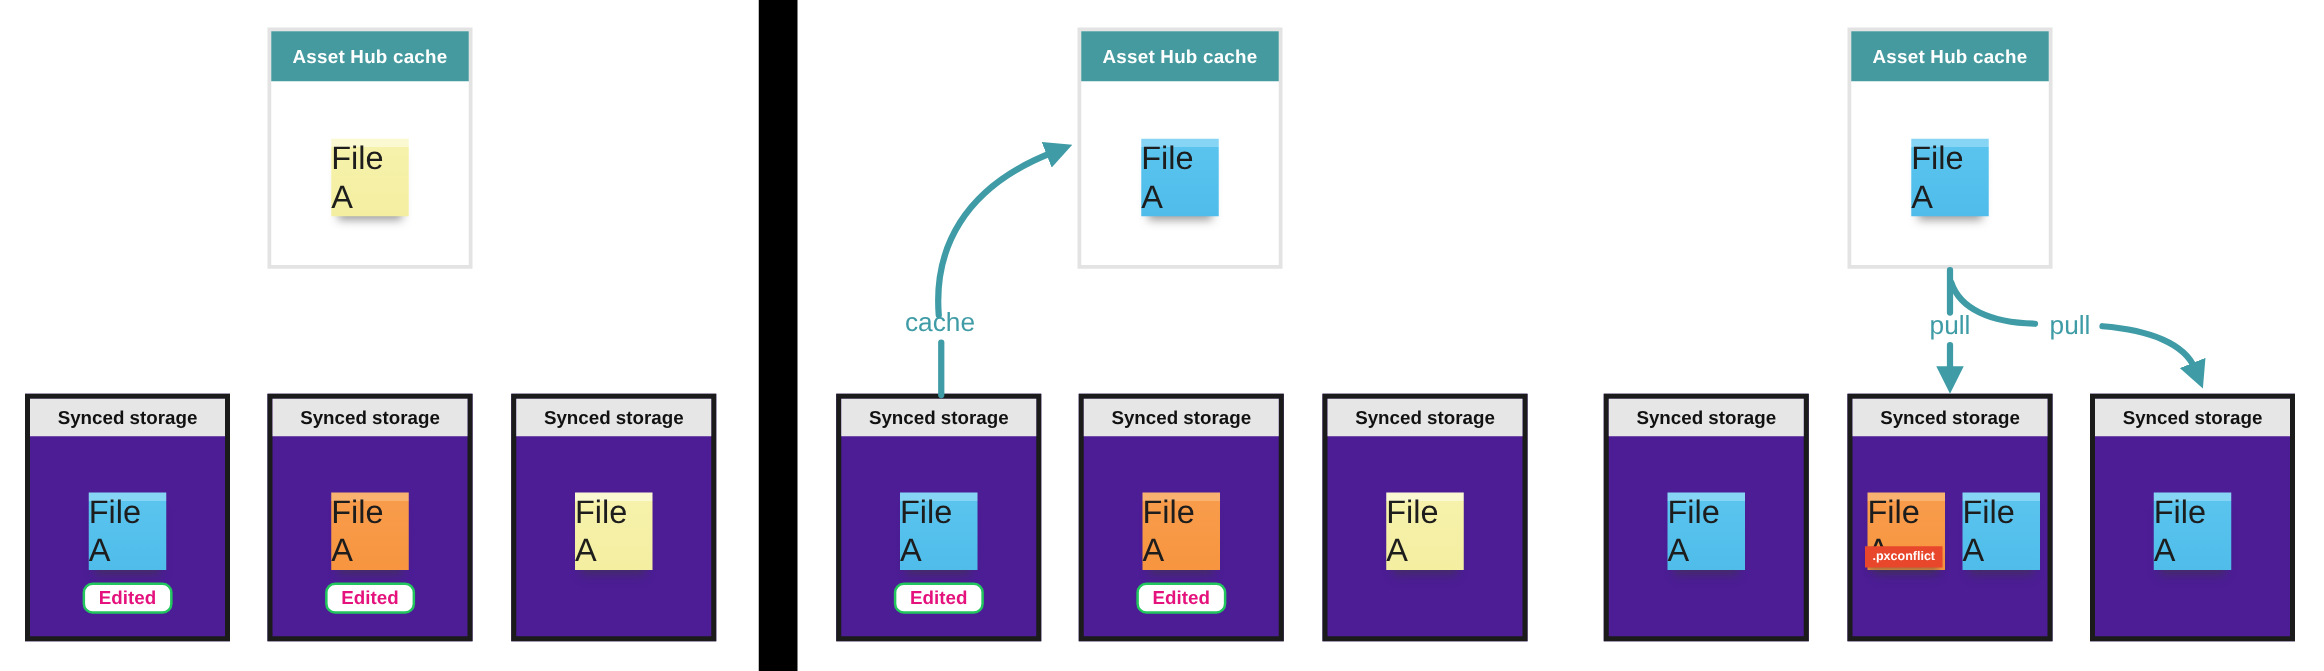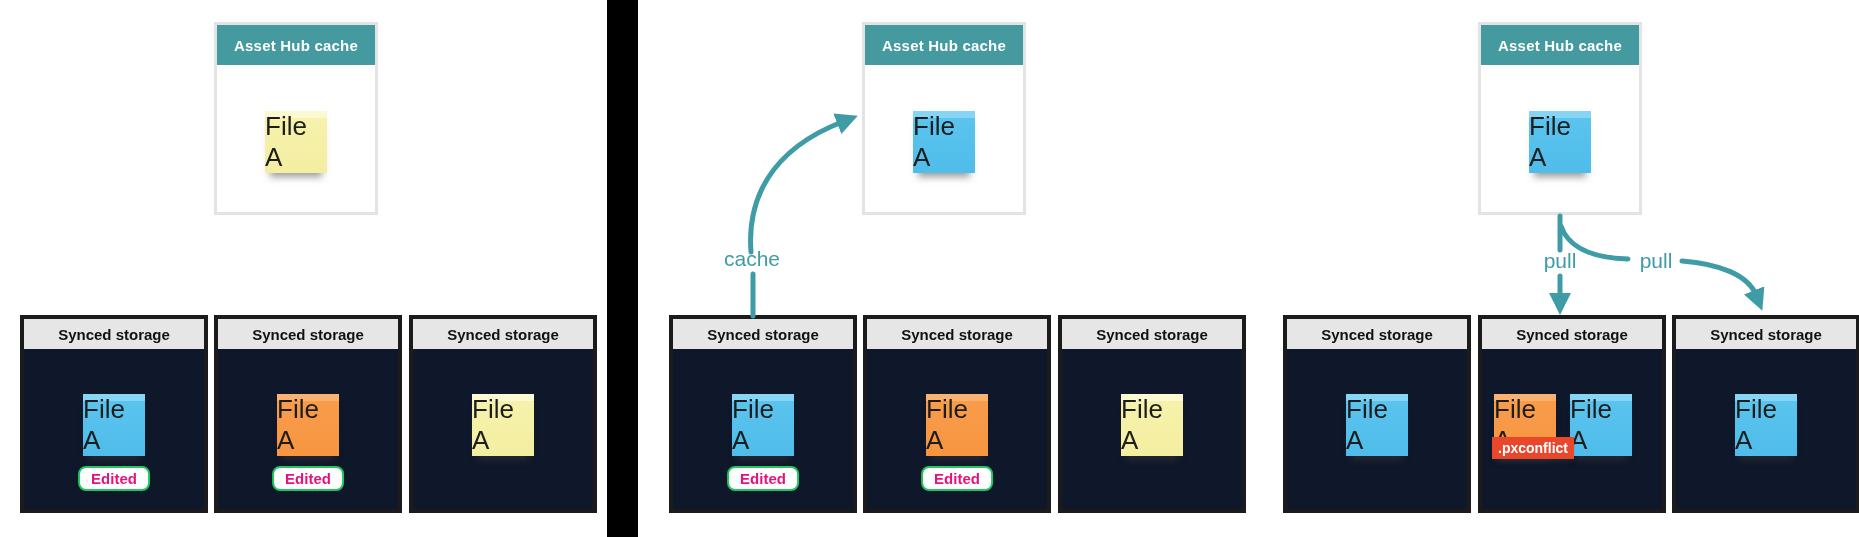--- a/index.html
+++ b/index.html
@@ -9,21 +9,21 @@
   
   .divider{position:absolute;top:0;width:31px;height:537px;background:#000000;}
 
   
   .cache-box{position:absolute;top:22px;width:164px;height:193px;background:#ffffff;
     border:3px solid #e3e3e3;box-sizing:border-box;}
   .cache-header{height:40px;background:#449a9e;color:#ffffff;font-weight:bold;font-size:15px;
     display:flex;align-items:center;justify-content:center;letter-spacing:.2px;}
 
   
-  .storage-box{position:absolute;top:315px;width:188px;height:198px;background:#0f172a;
+  .storage-box{position:absolute;top:315px;width:164px;height:198px;background:#4c1d95;
     border:4px solid #1b1b1b;box-sizing:border-box;}
   .storage-header{height:30px;background:#e6e6e6;color:#111;font-weight:bold;font-size:15px;
     display:flex;align-items:center;justify-content:center;}
 
   
   .note{position:absolute;width:62px;height:62px;display:flex;align-items:center;justify-content:center;
     font-size:26px;color:#1d1d1d;box-shadow:0 9px 7px -5px rgba(60,60,60,.5);}
   .note.centered{left:50%;transform:translateX(-50%);}
   .note.in-cache{top:86px;}
   .note.in-storage{top:75px;}
@@ -31,21 +31,21 @@
   .note.blue{background:linear-gradient(180deg,#86d5f4 0px,#86d5f4 7px,#5ac4ee 7px,#4fbcea 100%);}
   .note.orange{background:linear-gradient(180deg,#fab271 0px,#fab271 7px,#f89c4b 7px,#f79540 100%);}
 
   
   .badge{position:absolute;top:147px;left:50%;transform:translateX(-50%);
     background:#ffffff;border:2px solid #22c55e;color:#e5127d;font-weight:bold;font-size:15px;
     border-radius:8px;padding:1px 11px;line-height:19px;white-space:nowrap;}
 
   
   .conflict-tag{position:absolute;left:10px;top:118px;background:#e8472b;color:#ffffff;
-    font-weight:bold;font-size:14px;padding:3px 6px;z-index:3;box-shadow:0 5px 5px -3px rgba(60,60,60,.5);}
+    font-weight:bold;font-size:10px;padding:3px 6px;z-index:3;box-shadow:0 5px 5px -3px rgba(60,60,60,.5);}
 
   
   .arrow-label{position:absolute;width:64px;text-align:center;color:#3f9ca6;font-size:21px;line-height:22px;}
 
   svg.arrows{position:absolute;left:0;top:0;width:1859px;height:537px;pointer-events:none;}
 </style>
 </head>
 <body>
 
 <div id="canvas">

